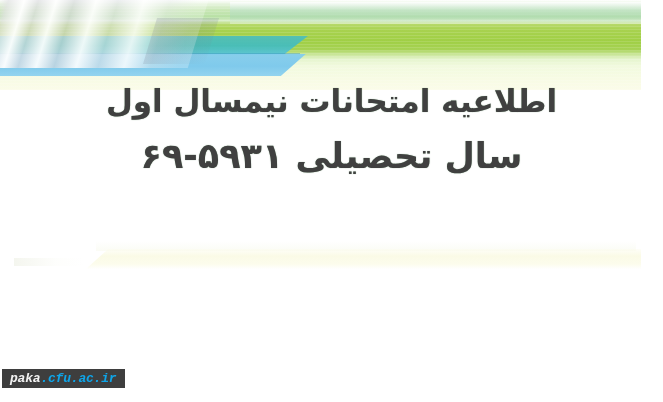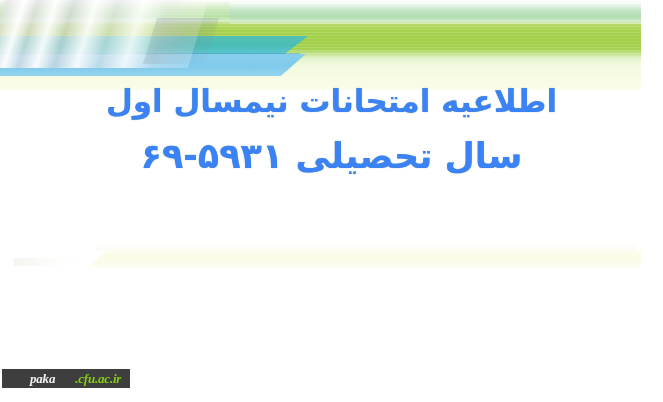--- a/index.html
+++ b/index.html
@@ -151,21 +151,21 @@
 
   
   .title-block {
     position: absolute;
     left: 0;
     top: 78px;
     width: 663px;
     text-align: center;
   }
   .title-line {
-    color: #3b82f6;
+    color: #404040;
     font-weight: bold;
     font-family: "DejaVu Sans", "Liberation Sans", sans-serif;
     direction: rtl;
     unicode-bidi: bidi-override;
     white-space: nowrap;
     text-shadow: 0 0 1px rgba(17,92,23,.5);
   }
   .title-line-1 {
     font-size: 31px;
     line-height: 46px;
@@ -220,31 +220,30 @@
     top: 369px;
     height: 19px;
     background: #3e3e3e;
     padding: 1px 9px 2px 8px;
     display: flex;
     align-items: center;
     direction: ltr;
     box-sizing: border-box;
   }
   .wm-text {
-    font-family: Liberation Serif, serif;
+    font-family: Liberation Mono, monospace;
     font-style: italic;
     font-weight: bold;
     font-size: 13px;
     line-height: 15px;
     letter-spacing: -0.2px;
     white-space: nowrap;
-    margin-left: 20px;
   }
   .wm-name { color: #f2f2f2; }
-  .wm-domain { color: #84cc16; }
+  .wm-domain { color: #0ea5e9; }
 </style>
 </head>
 <body>
 
 <div class="slide">
 
   <div class="banner">
     <div class="band-green"></div>
     <div class="band-green-lines"></div>
     <div class="band-mint"></div>

